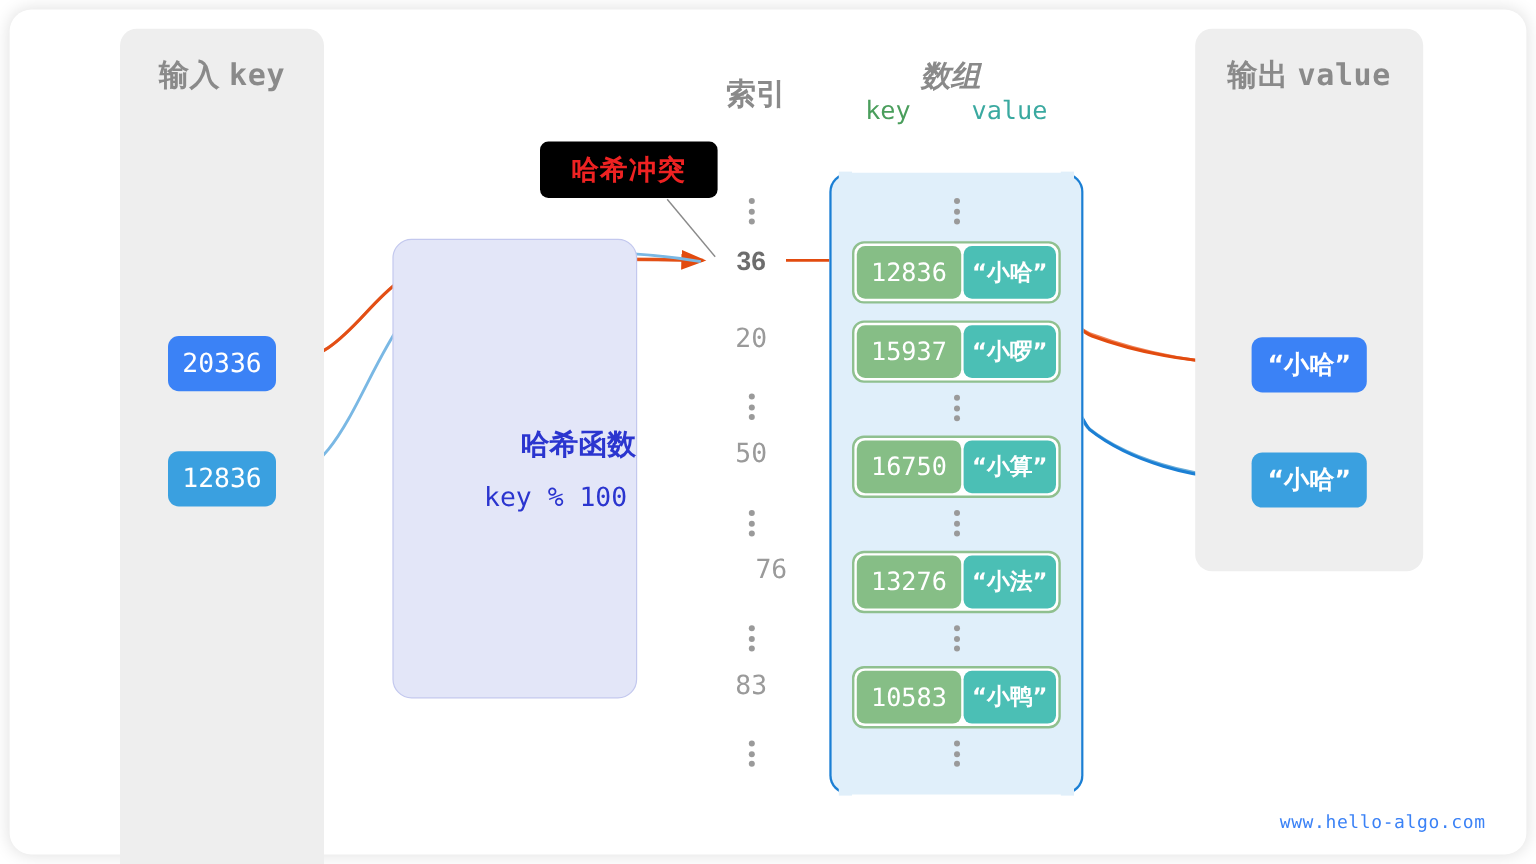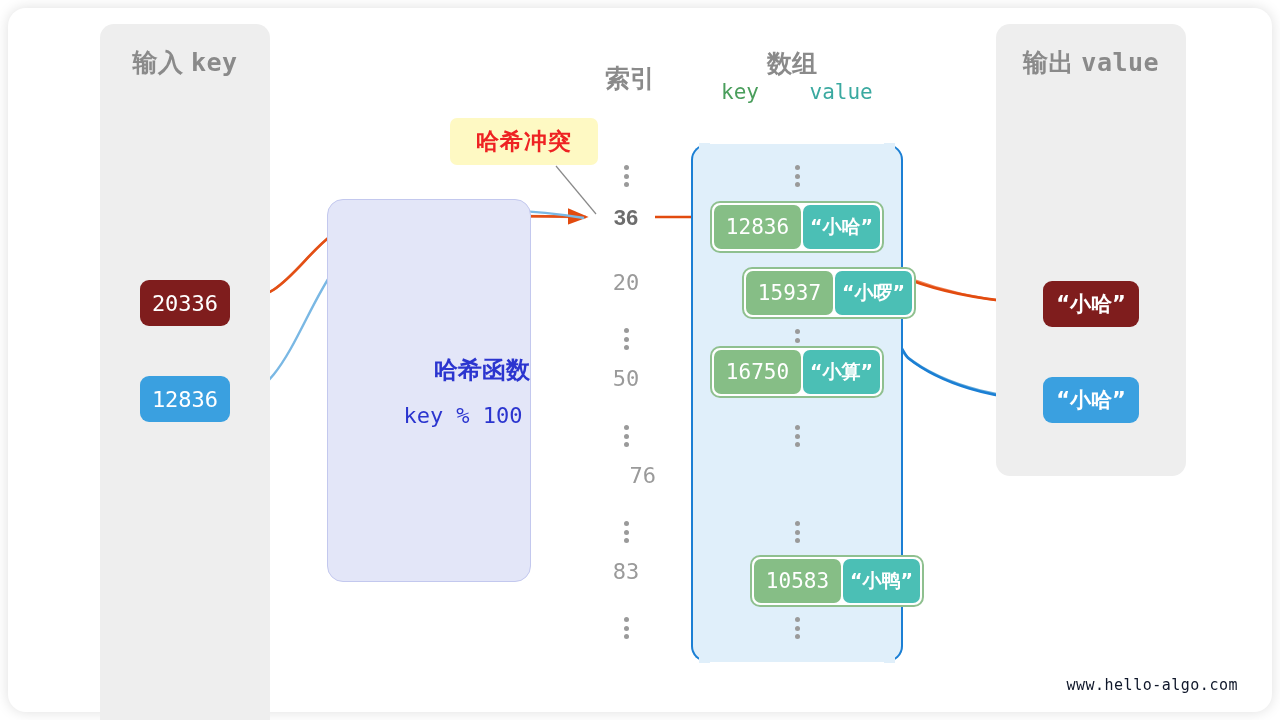--- a/index.html
+++ b/index.html
@@ -105,31 +105,31 @@
     display: flex;
     align-items: center;
     justify-content: center;
     color: #ffffff;
     border-radius: 9px;
     font-family: "DejaVu Sans Mono", "Liberation Mono", monospace;
     font-size: 22px;
     white-space: nowrap;
   }
   .pill.cjk { font-family: "DejaVu Sans", "Liberation Sans", sans-serif; font-weight: bold; font-size: 21px; }
-  .pill.orange { background: #7f1d1d; }
+  .pill.orange { background: #3b82f6; }
   .pill.blue   { background: #3aa0e0; }
 
   
   #collision {
     position: absolute;
     left: 442px;
     top: 110px;
     width: 148px;
     height: 47px;
-    background: #fef9c3;
+    background: #000000;
     border-radius: 7px;
     display: flex;
     align-items: center;
     justify-content: center;
     color: #ee2222;
     font-size: 23px;
     font-weight: bold;
     letter-spacing: 1px;
   }
 
@@ -259,21 +259,21 @@
     border-radius: 50%;
     background: #9a9a9a;
   }
 
   #wires { position: absolute; left: 0; top: 0; width: 1264px; height: 704px; pointer-events: none; }
 
   #watermark {
     position: absolute;
     right: 34px;
     bottom: 18px;
-    color: #0f172a;
+    color: #3b82f6;
     font-size: 15px;
     font-family: "DejaVu Sans Mono", "Liberation Mono", monospace;
     letter-spacing: 0.5px;
   }
 </style>
 </head>
 <body>
 
 <div id="stage">
   <div id="card">
@@ -355,21 +355,21 @@
         <i></i>
         <i></i>
       </div>
     <div class="idx" style="left:588px; top:551px;">83</div>
     <div class="vdots" style="left:588px; top:609px;">
         <i></i>
         <i></i>
         <i></i>
       </div>
 
-    <div class="caption" style="left:748px; top:39px; width:72px;">数组</div>
+    <div class="caption" style="left:748px; top:39px; width:72px;font-style:italic;">数组</div>
 
     <div class="kv-header" style="left:713px; top:72px;">
       <span class="k">key</span>
       <span>&nbsp;&nbsp;</span>
       <span class="v">value</span>
     </div>
 
     <div id="array-box">
       <div class="bracket l"></div>
       <div class="bracket r"></div>
@@ -378,50 +378,54 @@
           <i></i>
           <i></i>
           <i></i>
         </div>
 
       <div class="entry" style="top:57px;">
         <div class="cell key">12836</div>
         <div class="cell val">“小哈”</div>
       </div>
 
-      <div class="entry" style="top:123px;margin-left:32px;">
+      <div class="entry" style="top:123px;">
         <div class="cell key">15937</div>
         <div class="cell val">“小啰”</div>
       </div>
 
       <div class="adots" style="top:185px;">
           <i></i>
           <i></i>
           <i></i>
         </div>
 
-      <div class="entry" style="top:202px;">
+      <div class="entry" style="top:219px;">
         <div class="cell key">16750</div>
         <div class="cell val">“小算”</div>
       </div>
 
       <div class="adots" style="top:281px;">
           <i></i>
           <i></i>
           <i></i>
         </div>
 
+      <div class="entry" style="top:315px;">
+        <div class="cell key">13276</div>
+        <div class="cell val">“小法”</div>
+      </div>
 
       <div class="adots" style="top:377px;">
           <i></i>
           <i></i>
           <i></i>
         </div>
 
-      <div class="entry" style="top:411px;margin-left:40px;">
+      <div class="entry" style="top:411px;">
         <div class="cell key">10583</div>
         <div class="cell val">“小鸭”</div>
       </div>
 
       <div class="adots" style="top:473px;">
           <i></i>
           <i></i>
           <i></i>
         </div>
     </div>

